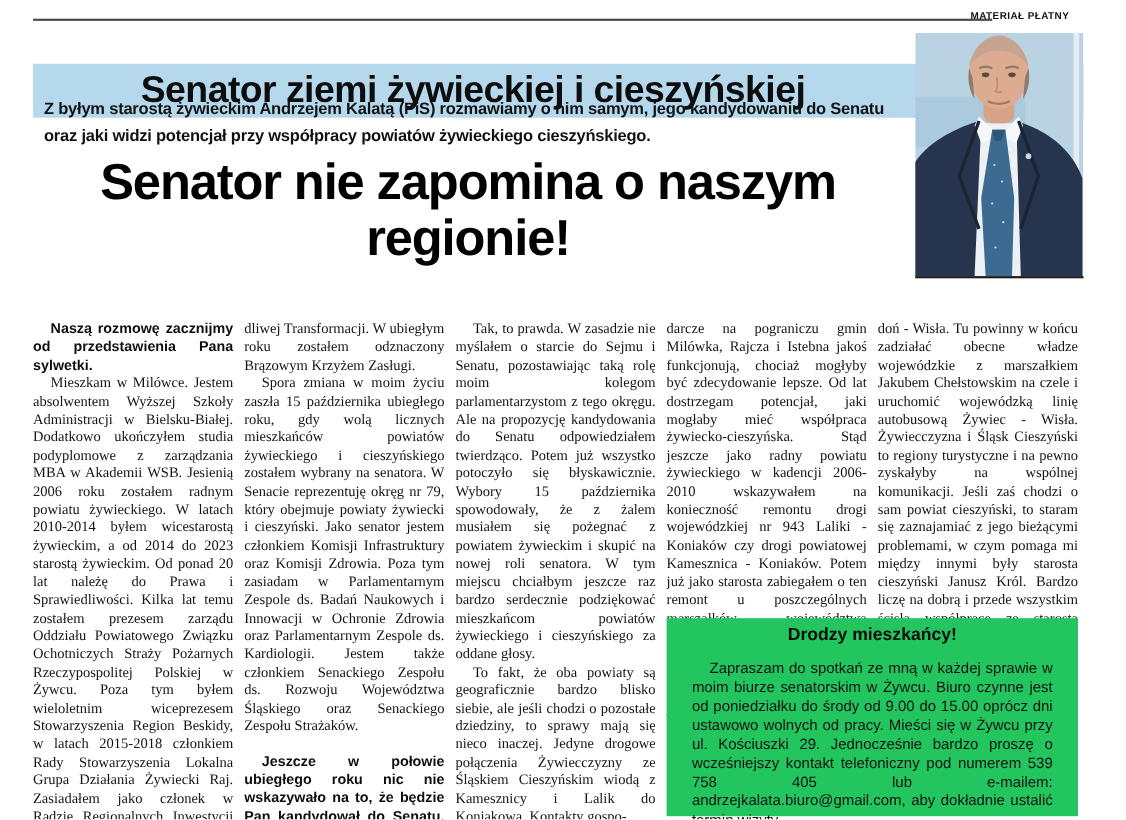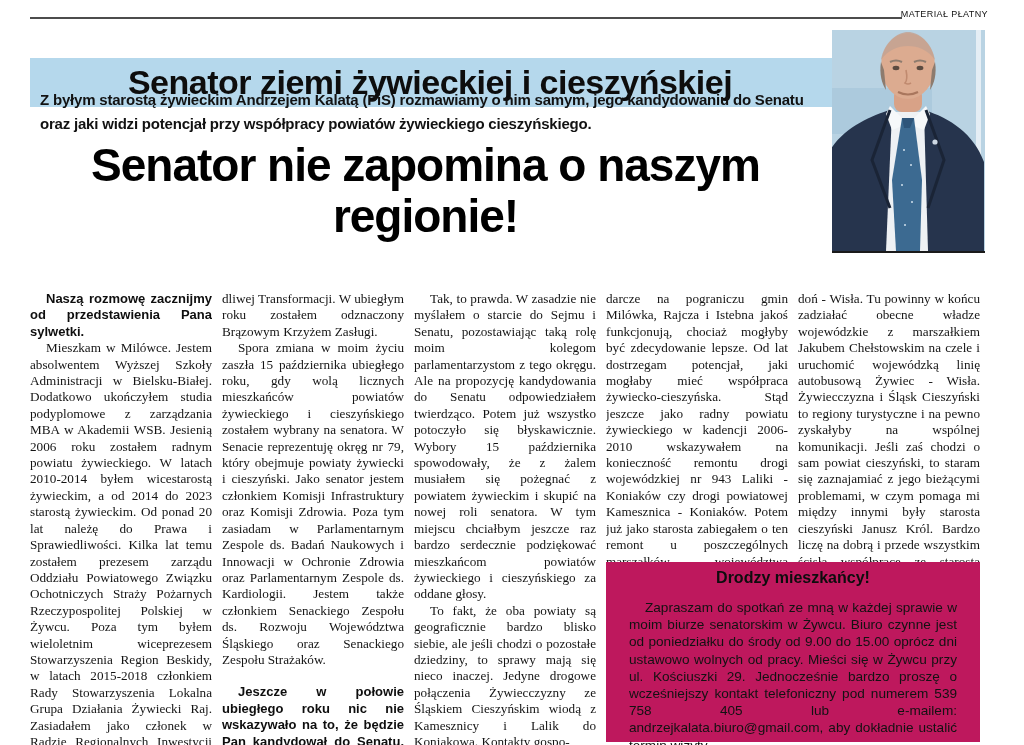--- a/index.html
+++ b/index.html
@@ -7,22 +7,22 @@
     position:relative;
     width:1024px;height:745px;
     background:#ffffff;
     overflow:hidden;
     font-family:"Liberation Sans", sans-serif;
     color:#111;
   }
   
   .top-rule{position:absolute;left:30px;top:17px;width:872px;height:2px;background:#4c4c4c;}
   .paid-tag{
-    position:absolute;top:9px;right:36px;
-    font-size:9px;font-weight:normal;letter-spacing:.4px;color:#111;
+    position:absolute;top:9px;right:52px;
+    font-size:9px;font-weight:bold;letter-spacing:.4px;color:#111;
   }
   .banner{
     position:absolute;left:30px;top:30px;width:955px;height:49px;
     display:flex;align-items:center;margin-top:28px;
   }
   .banner-title{
     width:800px;text-align:center;
     font-size:34px;font-weight:bold;letter-spacing:-.5px;color:#0d0d0d;
     font-stretch:condensed;
   }
@@ -58,21 +58,21 @@
   .q{
     font-family:"Liberation Sans", sans-serif;
     font-size:13px;line-height:16.4px;font-weight:bold;color:#0e0e0e;
     text-indent:16px;
   }
   .noindent{text-indent:0;}
   .mt{margin-top:16px !important;}
   
   .infobox{
     position:absolute;left:606px;top:562px;width:374px;height:180px;
-    background:#be185d;z-index:5;
+    background:#22c55e;z-index:5;
     padding:7px 11px;box-sizing:border-box;
   }
   .infobox-title{
     text-align:center;font-size:16px;font-weight:bold;color:#0d0d0d;margin:0 0 2px 0;
   }
   .infobox-body{
     margin:12px;font-size:13.6px;line-height:17.2px;text-align:justify;color:#121212;
     text-indent:16px;
   }
   .infobox-note{

